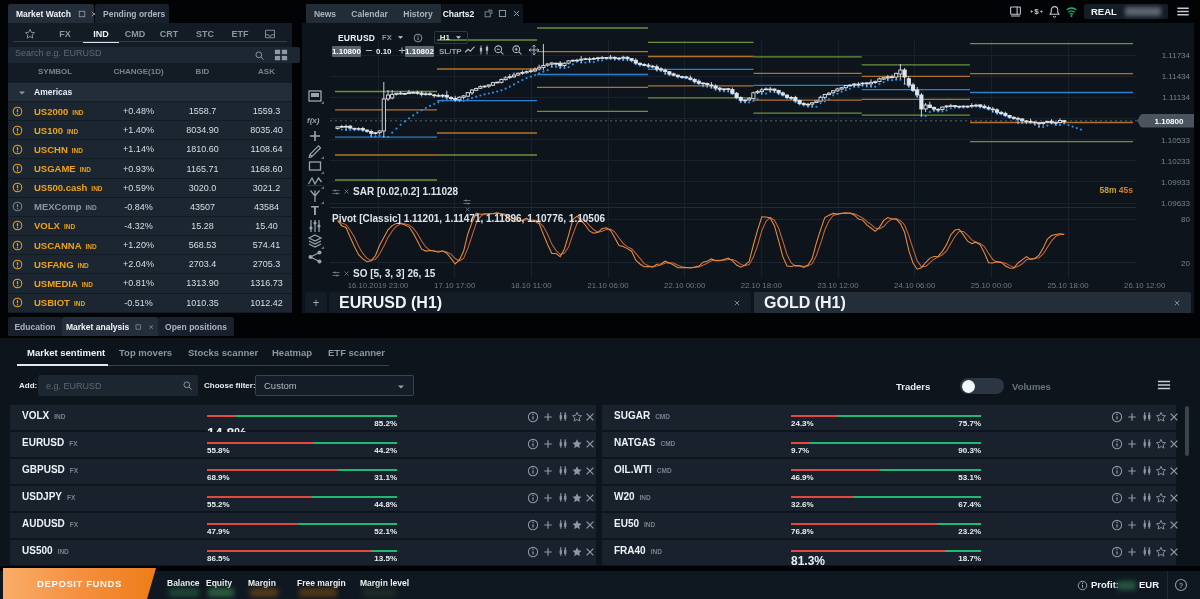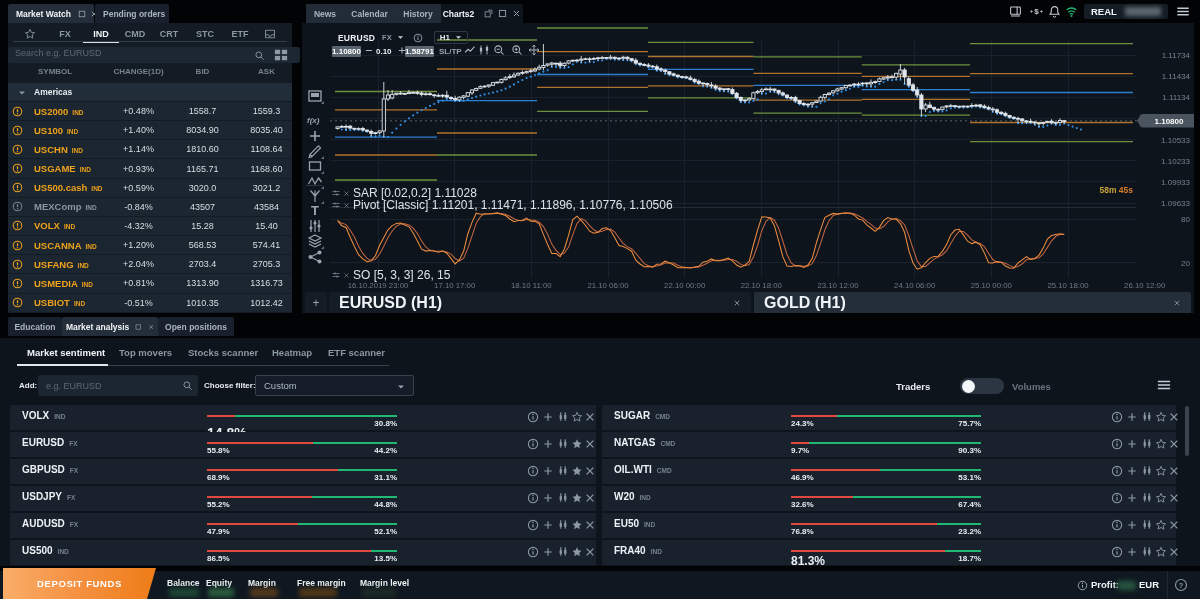--- a/index.html
+++ b/index.html
@@ -53,21 +53,21 @@
            height:13px; padding:0 5px; margin-left:11px; color:#dfe5eb; font-size:8px; font-weight:bold; }
   .pricebox { position:absolute; height:11px; background:#5a646f; border-radius:1px; color:#fff;
               font-size:8px; font-weight:bold; display:flex; align-items:center; justify-content:center; }
   #tool-col { position:absolute; left:0; top:30px; width:26px; }
   .tool { position:absolute; left:5px; width:16px; height:16px; color:#9aa5b1; }
   .tool.hascaret:after { content:""; position:absolute; right:-1px; bottom:0px; border-left:3px solid transparent;
                          border-bottom:3px solid #66717d; }
   .tool.fxt { font-size:8px; font-style:italic; font-weight:bold; color:#9aa5b1; display:flex; align-items:center; }
   #tool-sep { position:absolute; left:4px; width:16px; height:1px; background:#2a3540; }
   .legend-row { position:absolute; display:flex; align-items:center; color:#dde3e9;
-                font-size:12px; font-weight:normal; white-space:nowrap; }
+                font-size:10px; font-weight:bold; white-space:nowrap; }
   .legend-row .licon { display:inline-flex; color:#76828e; margin-right:3px; }
   .cbt { position:absolute; height:21px; display:flex; align-items:center; font-size:16px; font-weight:bold; }
   #add-tab-btn { left:3px; width:22px; justify-content:center; background:#141d26; color:#9aa5b1;
                  border-radius:2px; font-weight:normal; font-size:12px; }
   .chart-tab-bottom { border-radius:2px 2px 0 0; }
   .chart-tab-bottom .xbt { margin-left:auto; color:#8b97a3; display:inline-flex; }
 
   
   #an-panel { left:0px; top:338px; width:1200px; height:228px; background:#0d141b; }
   .subtab { position:absolute; top:9px; font-size:9.5px; font-weight:bold; color:#8b97a3; white-space:nowrap; }
@@ -1042,21 +1042,21 @@
           <svg viewBox="0 0 16 16" width="100%" height="100%" style="display:block">
             <path d="M3 8 h10" stroke="currentColor" stroke-width="1.6"></path>
           </svg>
         </span>
         <span style="position: absolute; left: 74px; top: 22.5px; width: 14px; text-align: center; color: rgb(232, 237, 242); font-size: 8px; font-weight: bold; line-height: 11px;">0.10</span>
         <span style="position: absolute; left: 95px; top: 22px; width: 10px; height: 11px; color: rgb(174, 185, 196); display: inline-flex; align-items: center;">
           <svg viewBox="0 0 16 16" width="100%" height="100%" style="display:block">
             <path d="M8 3 v10 M3 8 h10" stroke="currentColor" stroke-width="1.6"></path>
           </svg>
         </span>
-        <div class="pricebox" style="left: 103px; top: 22.5px; width: 29px;">1.58791</div>
+        <div class="pricebox" style="left: 103px; top: 22.5px; width: 29px;">1.10802</div>
         <span style="position: absolute; left: 137px; top: 22.5px; color: rgb(152, 164, 176); font-size: 8px; font-weight: bold; line-height: 11px;">SL/TP</span>
         <span style="position: absolute; left: 162px; top: 21px; width: 12px; height: 12px; color: rgb(174, 185, 196);">
           <svg viewBox="0 0 16 16" width="100%" height="100%" style="display:block">
             <path d="M1.5 11 L5.5 7 L8.5 9.5 L14 3.5" fill="none" stroke="currentColor" stroke-width="1.5"></path>
           </svg>
         </span>
         <span style="position: absolute; left: 176px; top: 21px; width: 12px; height: 12px; color: rgb(174, 185, 196);">
           <svg viewBox="0 0 16 16" width="100%" height="100%" style="display:block">
             <path d="M4 2 v12 M12 2 v12" stroke="currentColor" stroke-width="1.2"></path>
             <rect x="2.5" y="5" width="3" height="5" fill="currentColor"></rect>
@@ -1154,21 +1154,21 @@
               <circle cx="10" cy="11" r="1.8" fill="currentColor"></circle>
             </svg>
           </span>
           <span class="licon" style="width: 7px; height: 7px;">
             <svg viewBox="0 0 16 16" width="100%" height="100%" style="display:block">
               <path d="M3.5 3.5 L12.5 12.5 M12.5 3.5 L3.5 12.5" stroke="currentColor" stroke-width="1.7"></path>
             </svg>
           </span>
           <span>SAR [0.02,0.2] 1.11028</span>
         </div>
-        <div class="legend-row" style="left: 30px; top: 175px;">
+        <div class="legend-row" style="left: 30px; top: 175px; flex-direction: column;">
           <span class="licon" style="width: 8px; height: 8px;">
             <svg viewBox="0 0 16 16" width="100%" height="100%" style="display:block">
               <path d="M1 5 h14 M1 11 h14" stroke="currentColor" stroke-width="1.6"></path>
               <circle cx="6" cy="5" r="1.8" fill="currentColor"></circle>
               <circle cx="10" cy="11" r="1.8" fill="currentColor"></circle>
             </svg>
           </span>
           <span class="licon" style="width: 7px; height: 7px;">
             <svg viewBox="0 0 16 16" width="100%" height="100%" style="display:block">
               <path d="M3.5 3.5 L12.5 12.5 M12.5 3.5 L3.5 12.5" stroke="currentColor" stroke-width="1.7"></path>
@@ -1257,21 +1257,21 @@
         <div class="an-row" style="left: 10px; top: 67px; width: 586px;">
           <div class="asym">
             <span>VOLX</span>
             <span class="atag">IND</span>
           </div>
           <div class="bar" style="left: 197px; width: 190px;">
             <div class="red" style="width: 28px;"></div>
             <div class="green" style="width: 162px;"></div>
           </div>
           <span style="position: absolute; left: 197px; top: 20px; font-size: 14px; font-weight: bold; color: rgb(233, 238, 243);">14.8%</span>
-          <span style="position: absolute; left: 307px; width: 80px; text-align: right; top: 14px; font-size: 8px; font-weight: bold; color: rgb(233, 238, 243);">30.8%</span>
+          <span style="position: absolute; left: 307px; width: 80px; text-align: right; top: 14px; font-size: 8px; font-weight: bold; color: rgb(233, 238, 243);">85.2%</span>
           <span style="position: absolute; left: 517px; top: 6px; width: 12px; height: 12px; color: rgb(140, 152, 164);">
             <svg viewBox="0 0 16 16" width="100%" height="100%" style="display:block">
               <circle cx="8" cy="8" r="6.2" fill="none" stroke="currentColor" stroke-width="1.4"></circle>
               <path d="M8 7 v4.2" stroke="currentColor" stroke-width="1.6"></path>
               <circle cx="8" cy="4.8" r="1" fill="currentColor"></circle>
             </svg>
           </span>
           <span style="position: absolute; left: 532px; top: 6px; width: 12px; height: 12px; color: rgb(140, 152, 164);">
             <svg viewBox="0 0 16 16" width="100%" height="100%" style="display:block">
               <path d="M8 3 v10 M3 8 h10" stroke="currentColor" stroke-width="1.6"></path>

